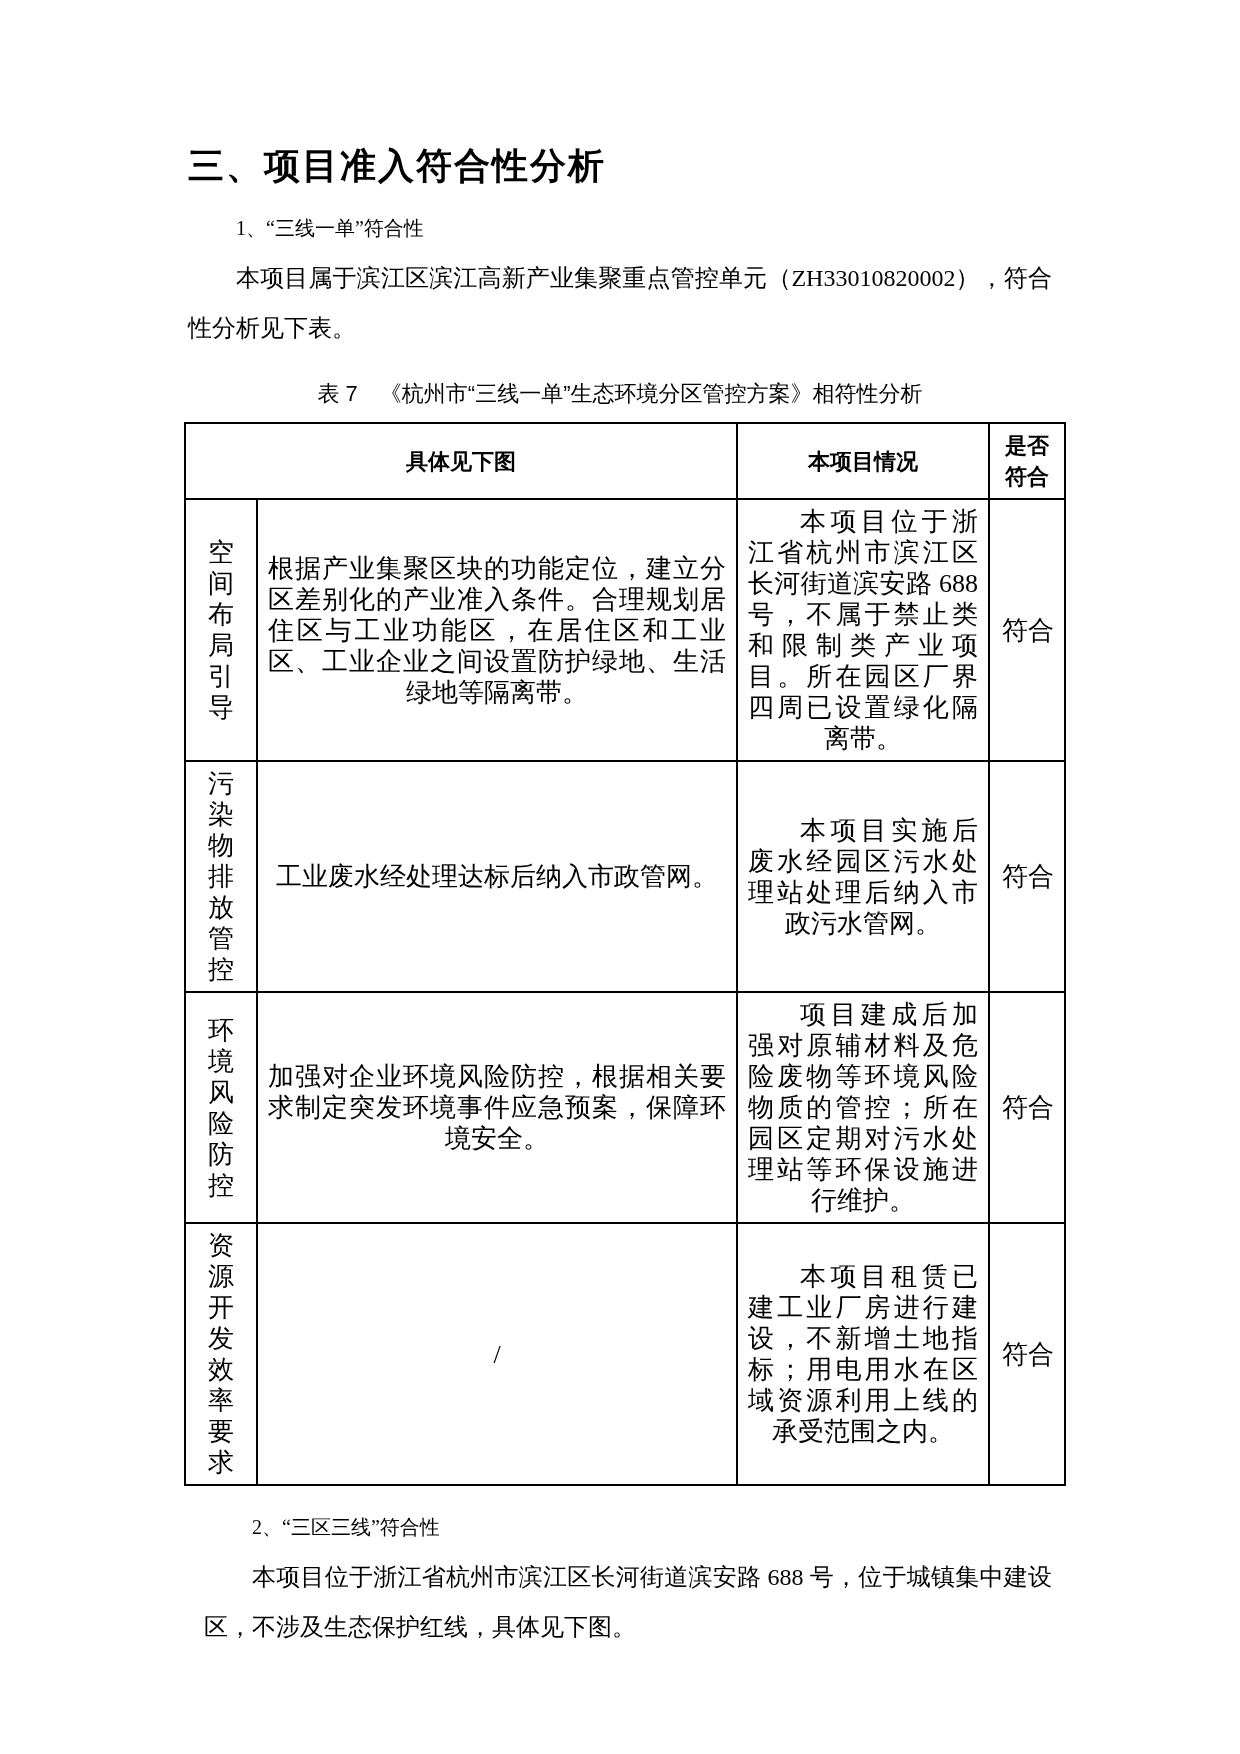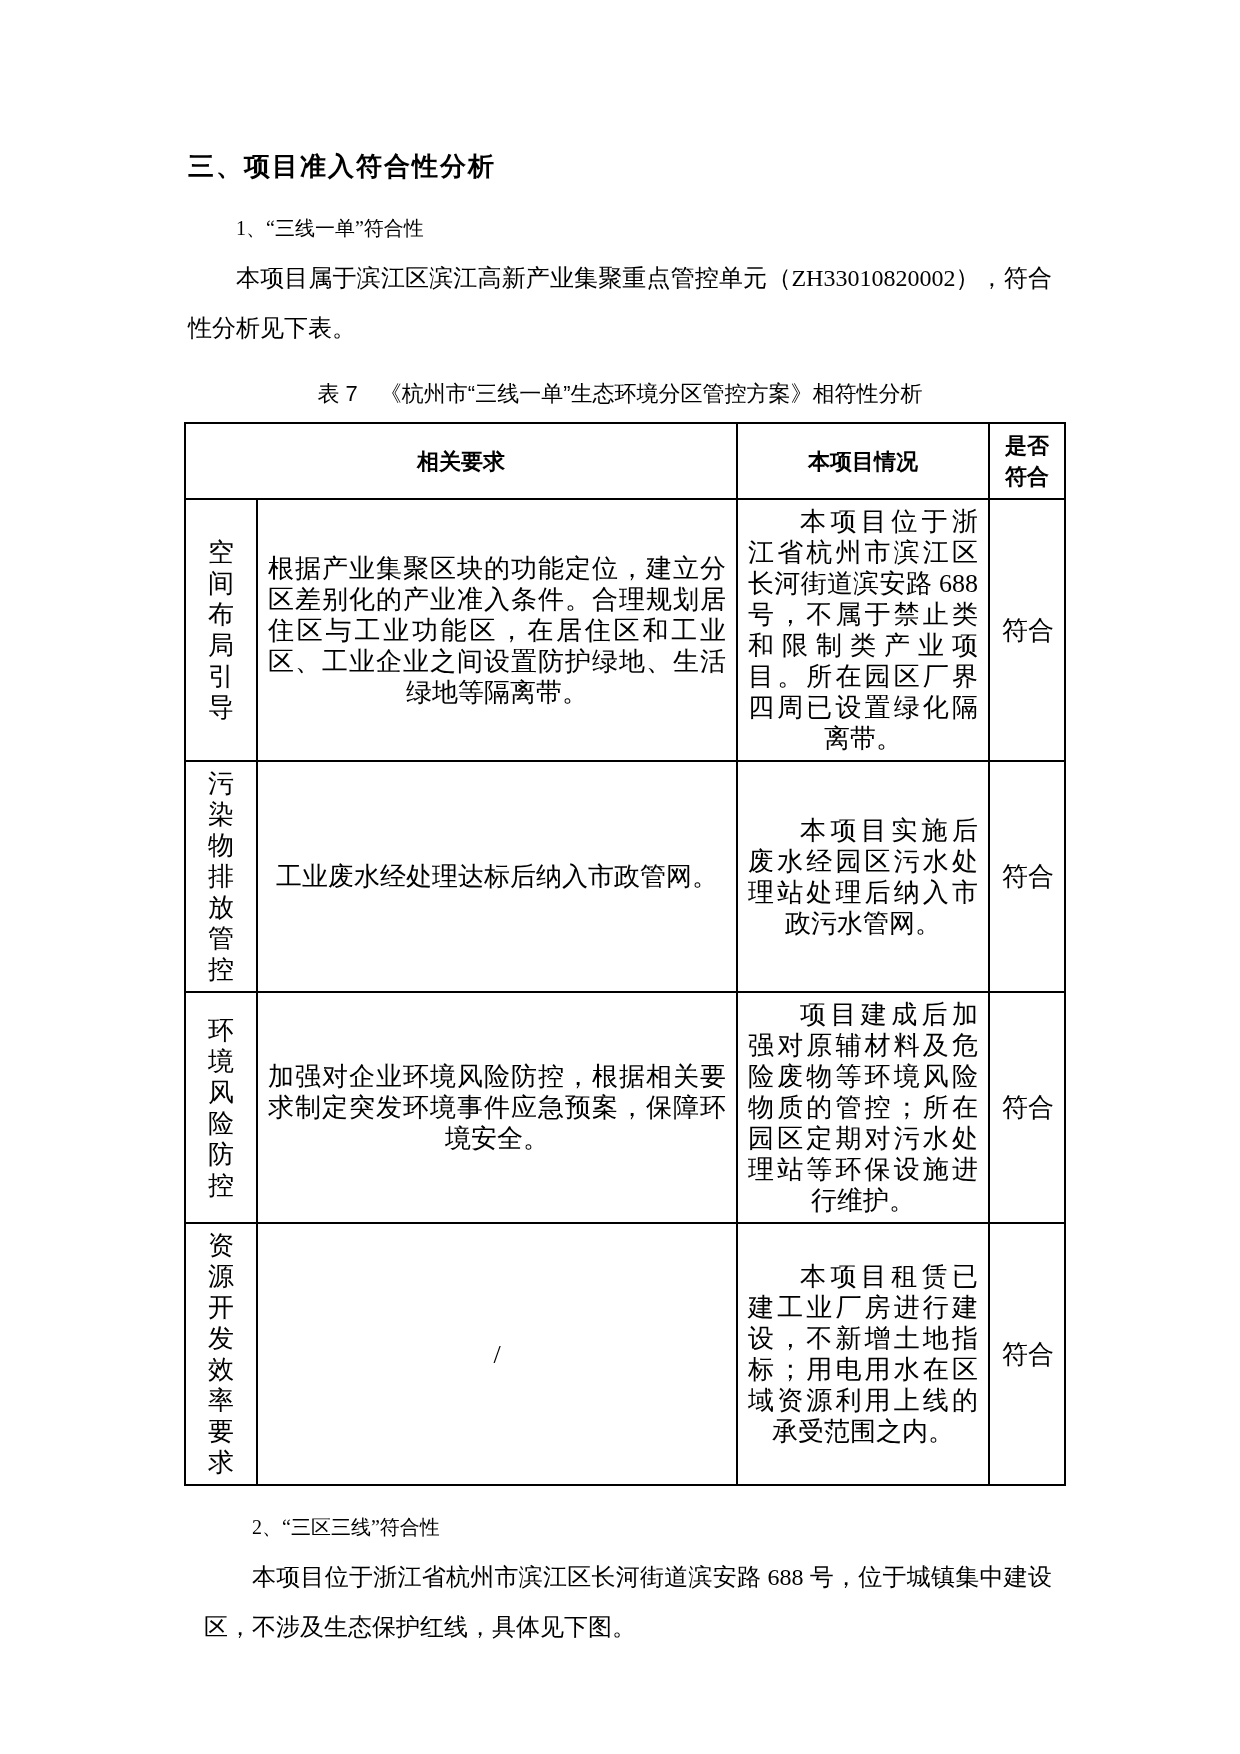--- a/index.html
+++ b/index.html
@@ -12,21 +12,21 @@
     width: 1240px;
     height: 1754px;
     box-sizing: border-box;
     padding: 145px 188px 0 188px;
     background: #ffffff;
     color: #000000;
     font-family: "Liberation Serif", "DejaVu Serif", serif;
   }
   .doc-title {
     font-family: "Liberation Sans", "DejaVu Sans", sans-serif;
-    font-size: 26px;
+    font-size: 36px;
     font-weight: bold;
     letter-spacing: 2px;
     line-height: 42px;
     margin: 0 0 18px 0;
   }
   .sub-heading {
     font-size: 20px;
     line-height: 46px;
     margin: 0;
     padding-left: 48px;
@@ -107,21 +107,21 @@
 
   <table class="compliance">
     <colgroup>
       <col class="c-cat">
         <col class="c-req">
         <col class="c-proj">
         <col class="c-comp">
     </colgroup>
     <tbody>
       <tr>
-        <th colspan="2">相关要求</th>
+        <th colspan="2">具体见下图</th>
         <th>本项目情况</th>
         <th>是否符合</th>
       </tr>
       <tr>
         <td class="cat-cell">空间布局引导</td>
         <td class="req-cell">根据产业集聚区块的功能定位，建立分区差别化的产业准入条件。合理规划居住区与工业功能区，在居住区和工业区、工业企业之间设置防护绿地、生活绿地等隔离带。</td>
         <td class="proj-cell">本项目位于浙江省杭州市滨江区长河街道滨安路 688 号，不属于禁止类和限制类产业项目。所在园区厂界四周已设置绿化隔离带。</td>
         <td class="comp-cell">符合</td>
       </tr>
       <tr>

